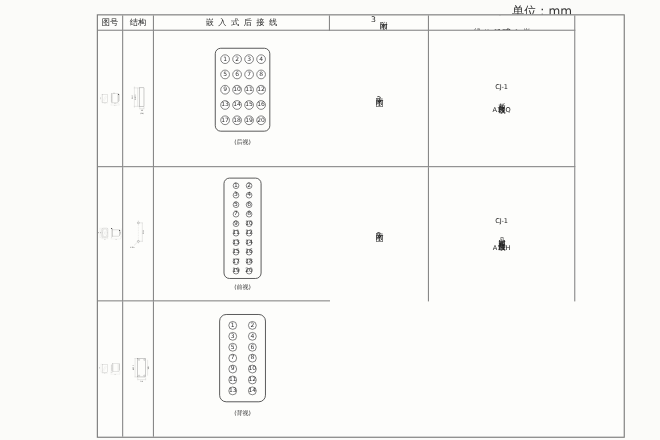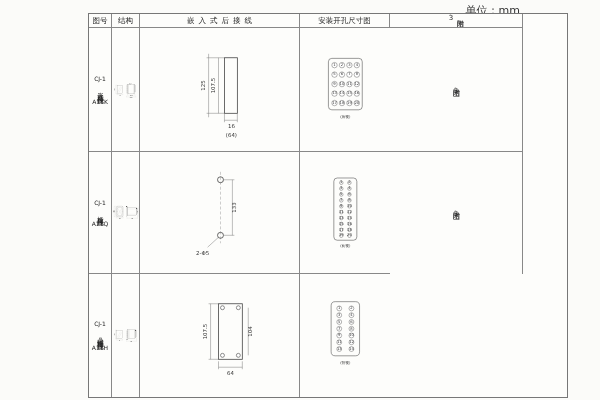--- a/index.html
+++ b/index.html
@@ -30,21 +30,20 @@
 </head>
 <body>
 
 <div class="unit-label">单位：mm</div>
 
 <div class="tbl">
 
   <div class="cell hdr">图号</div>
   <div class="cell hdr">结构</div>
   <div class="cell hdr sp4">嵌入式后接线</div>
-  <div class="cell hdr">安装开孔尺寸图</div>
 
   <div class="cell">
     <span class="vtext">附图3</span>
   </div>
   <div class="cell structure">
     <span class="hz">CJ-1</span>
     <span class="mount">嵌入式后接线</span>
     <span class="hz">A11K</span>
   </div>
 

